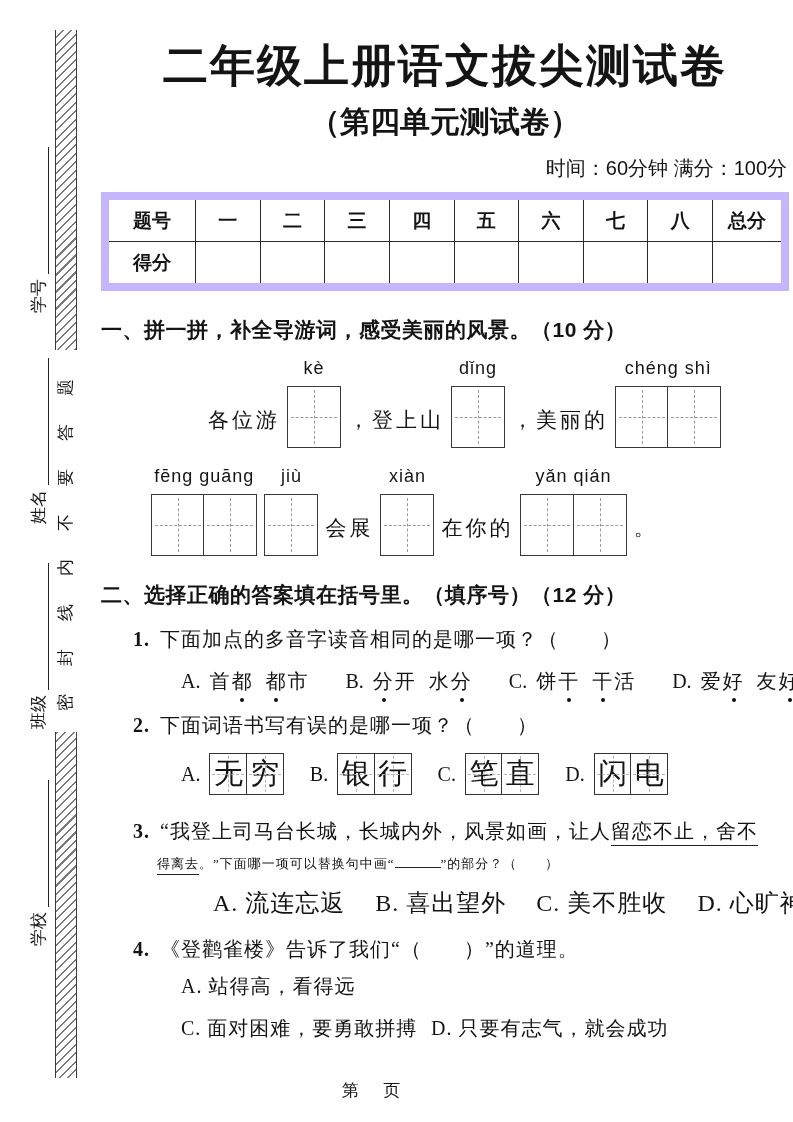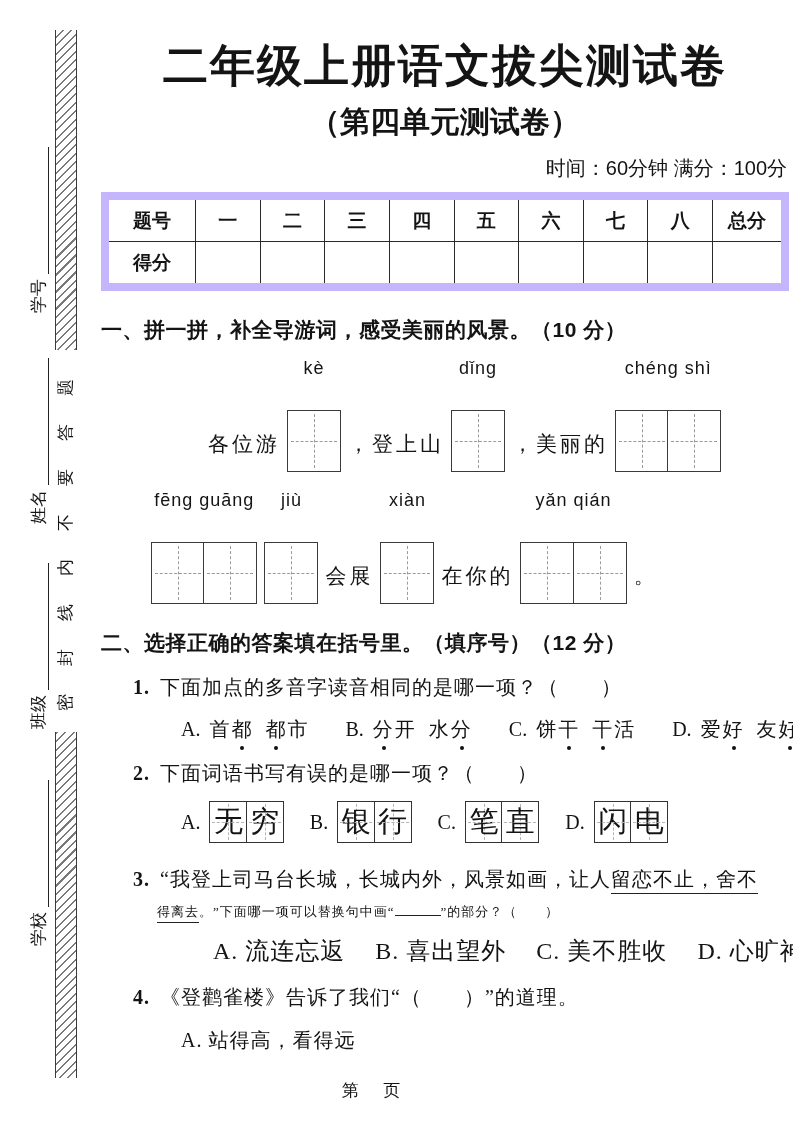--- a/index.html
+++ b/index.html
@@ -62,21 +62,21 @@
     margin-top:25px;
     font-family:"Liberation Sans", sans-serif; font-weight:700; font-size:21px;
     letter-spacing:0.5px;
   }
 
   
   .py-row { display:flex; align-items:flex-end; margin-top:14px; }
   .py-row > * + * { margin-left:7px; }
   .row1 { margin-left:107px; }
   .row2 { margin-left:50px; margin-top:18px; }
-  .py-unit { display:flex; flex-direction:column; align-items:center;gap:24px; }
+  .py-unit { display:flex; flex-direction:column; align-items:center; }
   .py { font-family:"Liberation Sans", sans-serif; font-size:18px; height:28px; letter-spacing:1px; }
   .cellbox { display:flex; }
   .cell {
     width:54px; height:62px; box-sizing:border-box;
     border:1.6px solid #3a3a3a; position:relative; background:#fff;
   }
   .cell:not(:first-child) { margin-left:-1.6px; }
   .cell::before { content:""; position:absolute; left:50%; top:3px; bottom:3px; border-left:1.2px dashed #9a9a9a; }
   .cell::after  { content:""; position:absolute; top:50%; left:3px; right:3px; border-top:1.2px dashed #9a9a9a; }
   .s1-text { font-size:21px; padding-bottom:14px; letter-spacing:3px; white-space:nowrap; }
@@ -102,21 +102,21 @@
   }
   .wcell:not(:first-child) { margin-left:-1.6px; }
   .wcell::before { content:""; position:absolute; left:50%; top:2px; bottom:2px; border-left:1px dashed #b5b5b5; }
   .wcell::after  { content:""; position:absolute; top:50%; left:2px; right:2px; border-top:1px dashed #b5b5b5; }
   .wcell span { position:relative; }
 
   .underline { border-bottom:1.6px solid #222; padding-bottom:3px; }
   .blank { display:inline-block; width:46px; height:18px; border-bottom:1.6px solid #222; vertical-align:baseline; }
   .cont-line { margin-top:4px; margin-left:56px; font-size:13px; letter-spacing:1px; }
   .q3-opts { display:flex; margin-left:112px; margin-top:14px; font-size:24px; gap:30px; letter-spacing:1px; white-space:nowrap; }
-  .q4-row { display:flex; margin-left:80px; margin-top:16px; font-size:20px; letter-spacing:1px; white-space:nowrap; }
+  .q4-row { display:flex; margin-left:80px; margin-top:10px; font-size:20px; letter-spacing:1px; white-space:nowrap; }
   .q4-row .first { width:250px; }
 
   .footer {
     position:absolute; left:276px; bottom:20px; width:200px; text-align:center;
     font-family:"Liberation Sans", sans-serif; font-size:17px; letter-spacing:10px;
   }
 </style>
 </head>
 <body>
 
@@ -308,16 +308,20 @@
         <span>C. 美不胜收</span>
         <span>D. 心旷神怡</span>
       </div>
 
     <div class="q-line">
       <span class="qnum">4.</span><span>《登鹳雀楼》告诉了我们“（　　）”的道理。</span>
     </div>
     <div class="q4-row">
         <span class="first">A. 站得高，看得远</span>
       </div>
+    <div class="q4-row" style="margin-top:15px;">
+        <span class="first">C. 面对困难，要勇敢拼搏</span>
+        <span>D. 只要有志气，就会成功</span>
+      </div>
   </div>
 
   <div class="footer">第 页</div>
 </div>
 
 </body></html>

